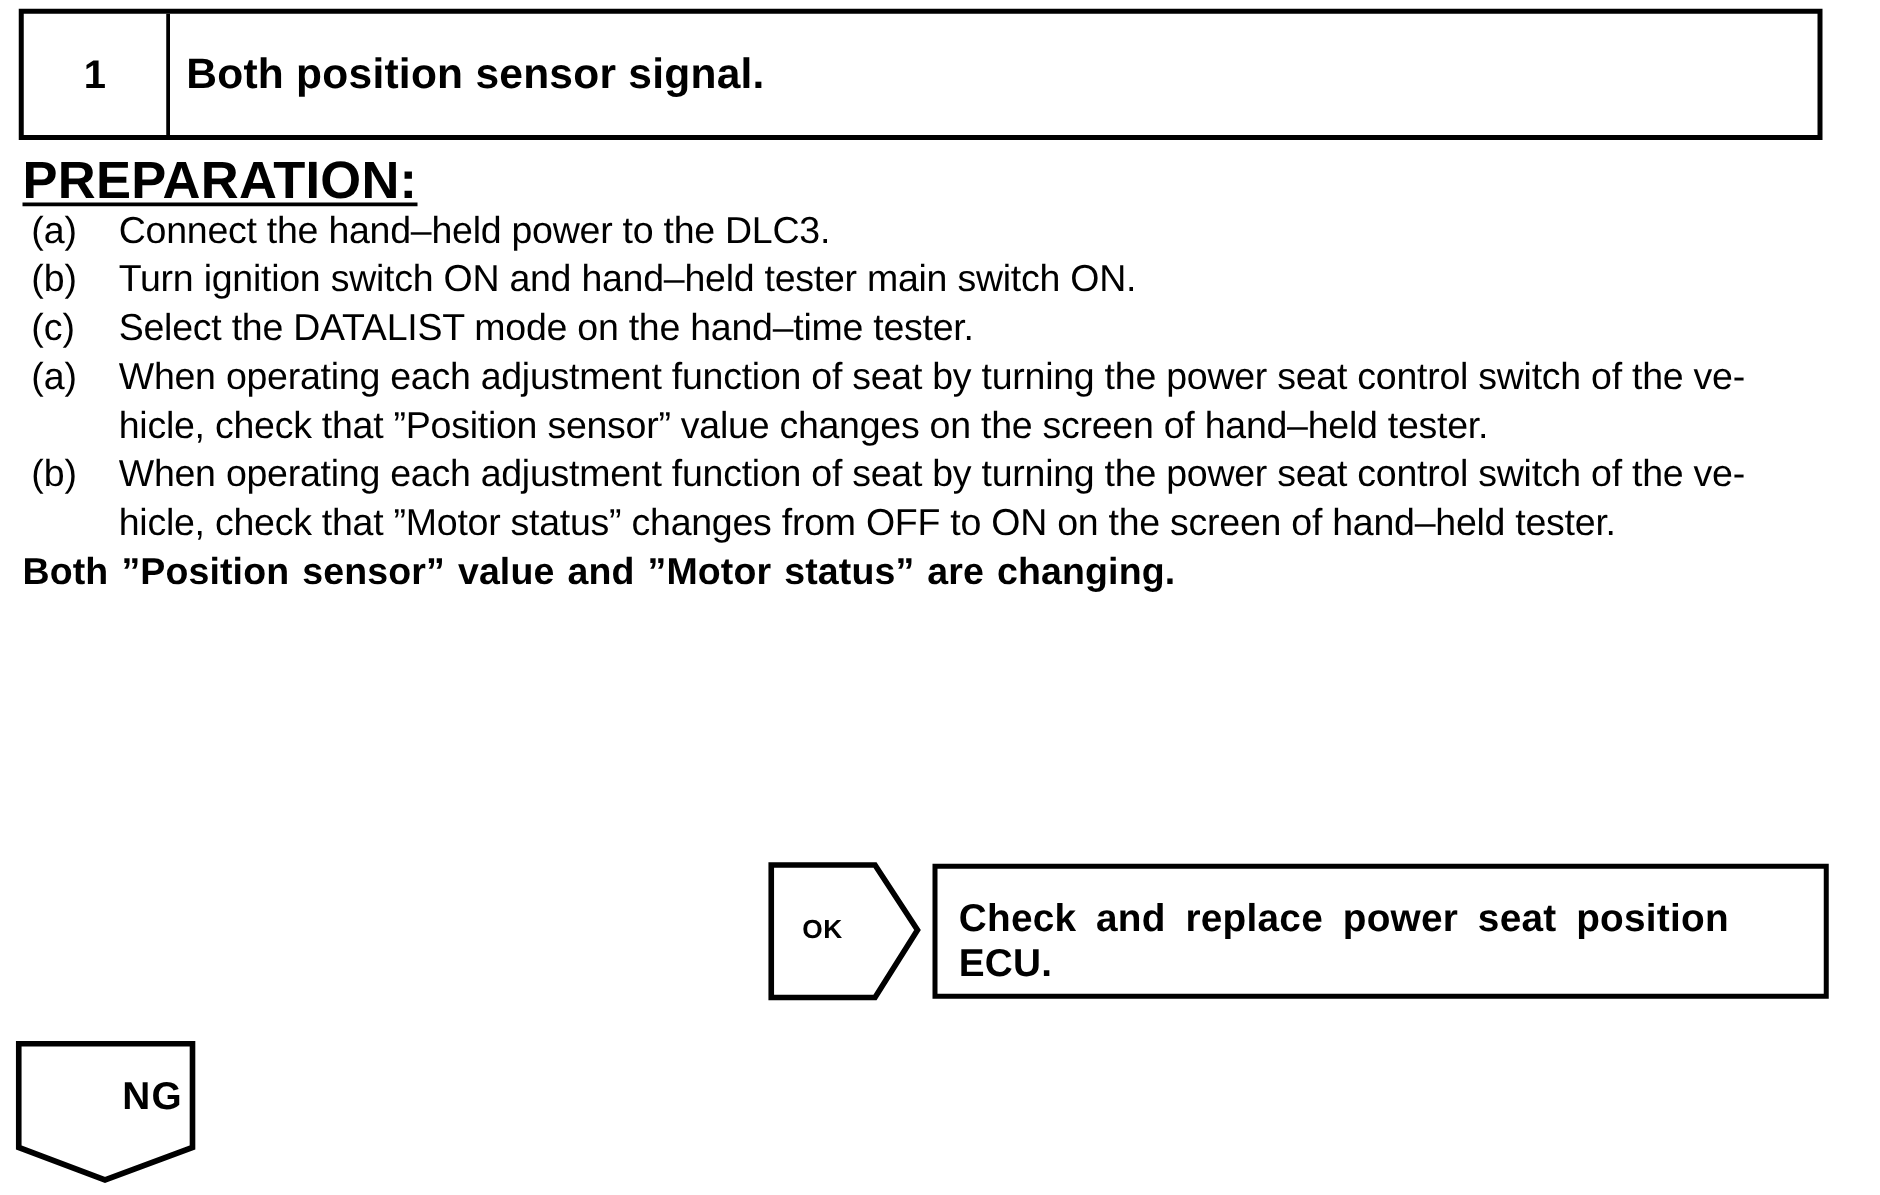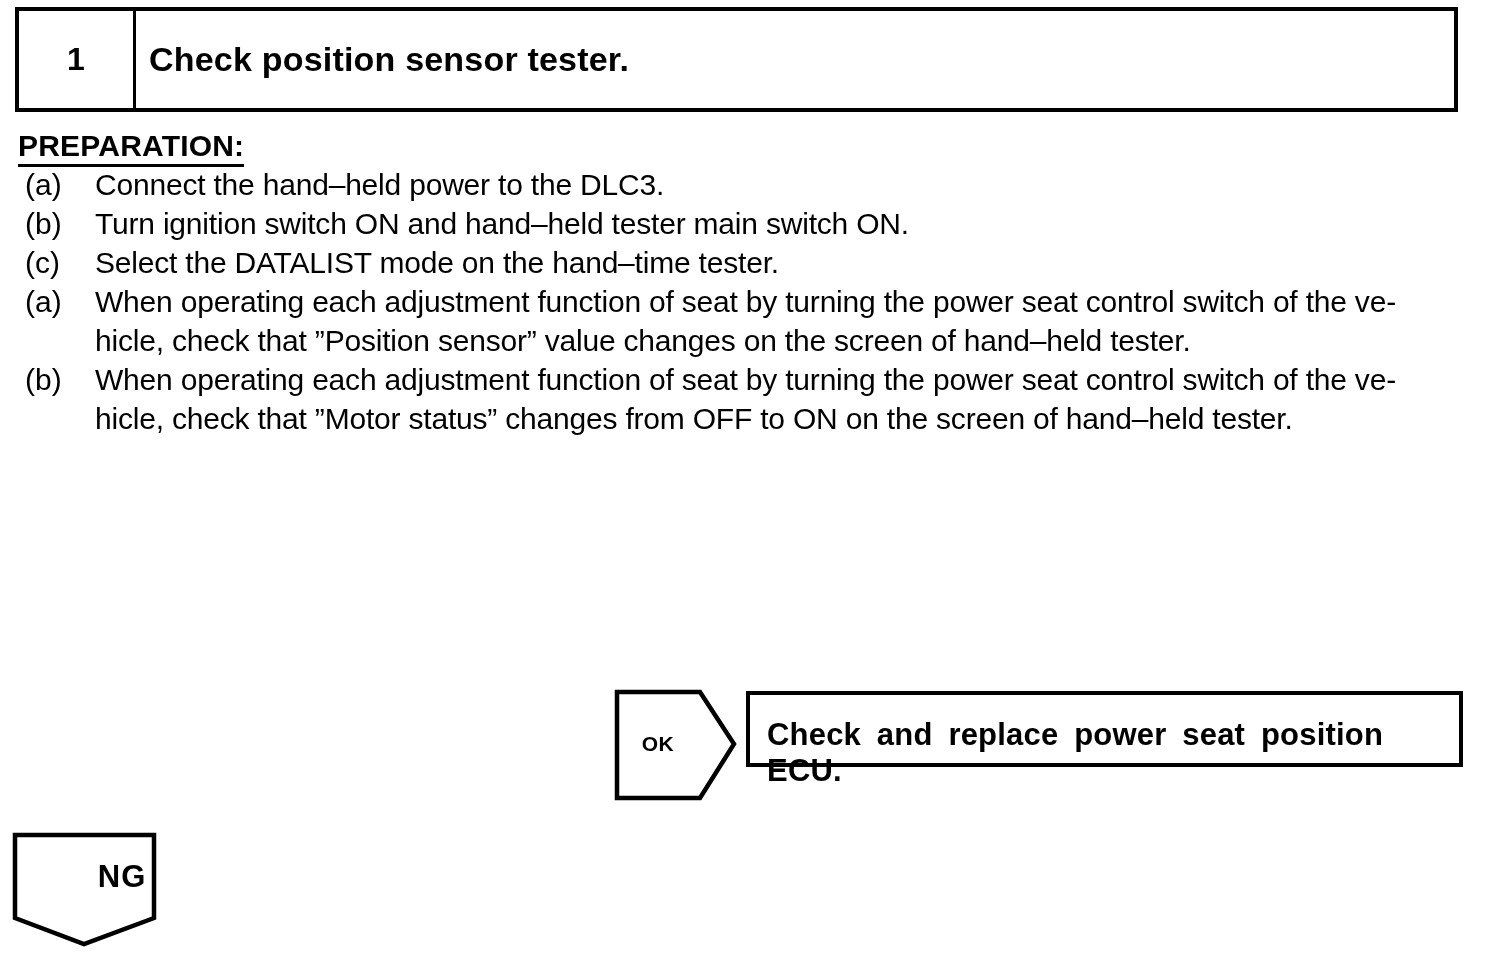--- a/index.html
+++ b/index.html
@@ -31,21 +31,21 @@
 
   
   .content {
     position: absolute; left: 18px; top: 126px;
     width: 1466px;
     font-size: 30px; line-height: 39px;
   }
   .hline { height: 39px; }
   .h-underline {
     display: inline-block;
-    font-weight: bold; font-size: 30px; line-height: 36px;
+    font-weight: bold; font-size: 42px; line-height: 36px;
     border-bottom: 3px solid #000;
     letter-spacing: 0.2px;
     text-align: center;
   }
   .plain-heading { font-size: 30px; }
   .li { display: flex; }
   .li-label { flex: 0 0 70px; margin-left: 7px; }
   .li-text { flex: 1; white-space: pre-wrap; letter-spacing: -0.2px; }
   .para { white-space: pre-wrap; }
   .tight { letter-spacing: -0.6px; word-spacing: -2.5px; }
@@ -53,21 +53,21 @@
 
   
   .ok-arrow-svg { position: absolute; left: 614px; top: 689px; }
   .ok-label {
     position: absolute; left: 616px; top: 691px; width: 84px; height: 106px;
     display: flex; align-items: center; justify-content: center;
     font-weight: bold; font-size: 21px; letter-spacing: 0.5px;
   }
   .result-box {
     position: absolute; left: 746px; top: 691px;
-    width: 717px; height: 76px;
+    width: 717px; height: 108px;
     border: 4px solid #000; box-sizing: border-box;
   }
   .result-text {
     padding: 22px 10px 0 17px;
     font-weight: bold; font-size: 31px;
     word-spacing: 7px; letter-spacing: 0.2px;
   }
   .ng-arrow-svg { position: absolute; left: 12px; top: 832px; }
   .ng-label {
     position: absolute; left: 14px; top: 834px; width: 140px; height: 86px;
@@ -75,21 +75,21 @@
     font-weight: bold; font-size: 31px; letter-spacing: 1px; padding-left: 38px;
   }
 </style>
 </head>
 <body>
 
 <div class="page">
 
   <div class="step-header">
     <div class="step-number-cell">1</div>
-    <div class="step-title-cell">Check position sensor tester.</div>
+    <div class="step-title-cell">Both position sensor signal.</div>
   </div>
 
   <div class="content">
 
     <div class="hline">
       <span class="h-underline">PREPARATION:</span>
     </div>
     <div class="li">
       <span class="li-label">(a)</span>
       <span class="li-text">Connect the hand–held power to the DLC3.</span>
@@ -108,20 +108,21 @@
       <span class="li-text">When operating each adjustment function of seat by turning the power seat control switch of the ve-
 hicle, check that ”Position sensor” value changes on the screen of hand–held tester.</span>
     </div>
     <div class="li">
       <span class="li-label">(b)</span>
       <span class="li-text">When operating each adjustment function of seat by turning the power seat control switch of the ve-
 hicle, check that ”Motor status” changes from OFF to ON on the screen of hand–held tester.</span>
     </div>
 
 
+    <div class="para bold-statement">Both ”Position sensor” value and ”Motor status” are changing.</div>
 
   </div>
 
   <svg class="ok-arrow-svg" width="124" height="112" viewBox="0 0 124 112">
     <polygon points="3,3 86,3 120,55 86,109 3,109" fill="#ffffff" stroke="#000000" stroke-width="4.5" stroke-linejoin="miter"></polygon>
   </svg>
   <div class="ok-label">OK</div>
 
   <div class="result-box">
     <div class="result-text">Check and replace power seat position ECU.</div>

